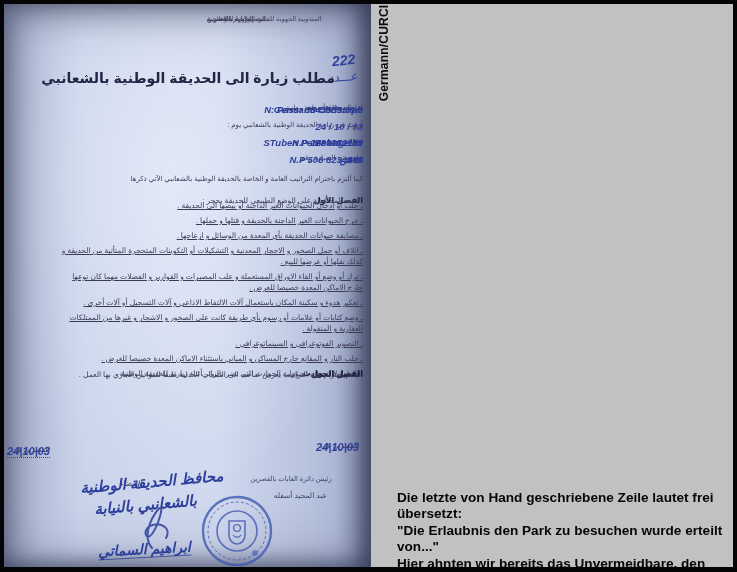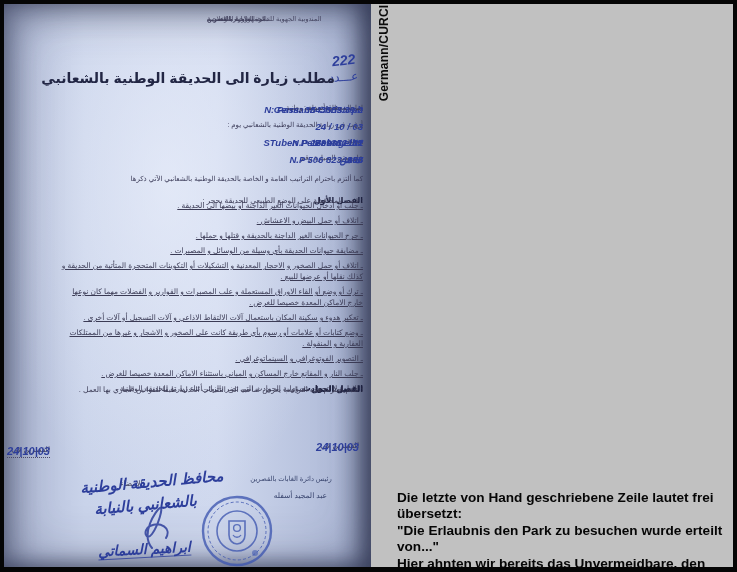--- a/index.html
+++ b/index.html
@@ -110,23 +110,22 @@
     </div>
 
     <div class="commit">كما ألتزم باحترام التراتيب العامة و الخاصة بالحديقة الوطنية بالشعانبي الآتي ذكرها</div>
 
     <div class="rules">
       <div class="chap">
           <b>الفصل الأول</b>
           <span> : قصد المحافظة على الوضع الطبيعي للحديقة يحجر :</span>
         </div>
       <div class="item">ـ جلب أو ادخال الحيوانات الغير الداجنة أو بيضها الى الحديقة .</div>
-      <div class="item">ـ اتلاف أو حمل البيض و الاعشاش .</div>
       <div class="item">ـ جرح الحيوانات الغير الداجنة بالحديقة و قتلها و حملها .</div>
-      <div class="item">ـ مضايقة حيوانات الحديقة بأي وسيلة من الوسائل و المصبرات .</div>
+      <div class="item">ـ مضايقة حيوانات الحديقة بأي المعدة من الوسائل و ازعاجها .</div>
       <div class="item">ـ اتلاف أو حمل الصخور و الاحجار المعدنية و التشكيلات أو التكوينات المتحجرة المتأتية من الحديقة و كذلك نقلها أو عرضها للبيع .</div>
       <div class="item">ـ ترك أو وضع أو القاء الاوراق المستعملة و علب المصبرات و القوارير و الفضلات مهما كان نوعها خارج الاماكن المعدة خصيصا للغرض .</div>
       <div class="item">ـ تعكير هدوء و سكينة المكان باستعمال آلات الالتقاط الاذاعي و آلات التسجيل أو آلات أخرى .</div>
       <div class="item">ـ وضع كتابات أو علامات أو رسوم بأي طريقة كانت على الصخور و الاشجار و غيرها من الممتلكات العقارية و المنقولة .</div>
       <div class="item">ـ التصوير الفوتوغرافي و السينماتوغرافي .</div>
       <div class="item">ـ جلب النار و المقانع خارج المساكن و المباني باستثناء الاماكن المعدة خصيصا للغرض .</div>
       <div class="chap">
           <b>الفصل الحوادث</b>
           <span> : الادارة لا تتحمل مسؤولية الحوادث التي تضر بالزائر أثناء زيارته للحديقة الوطنية .</span>
         </div>

